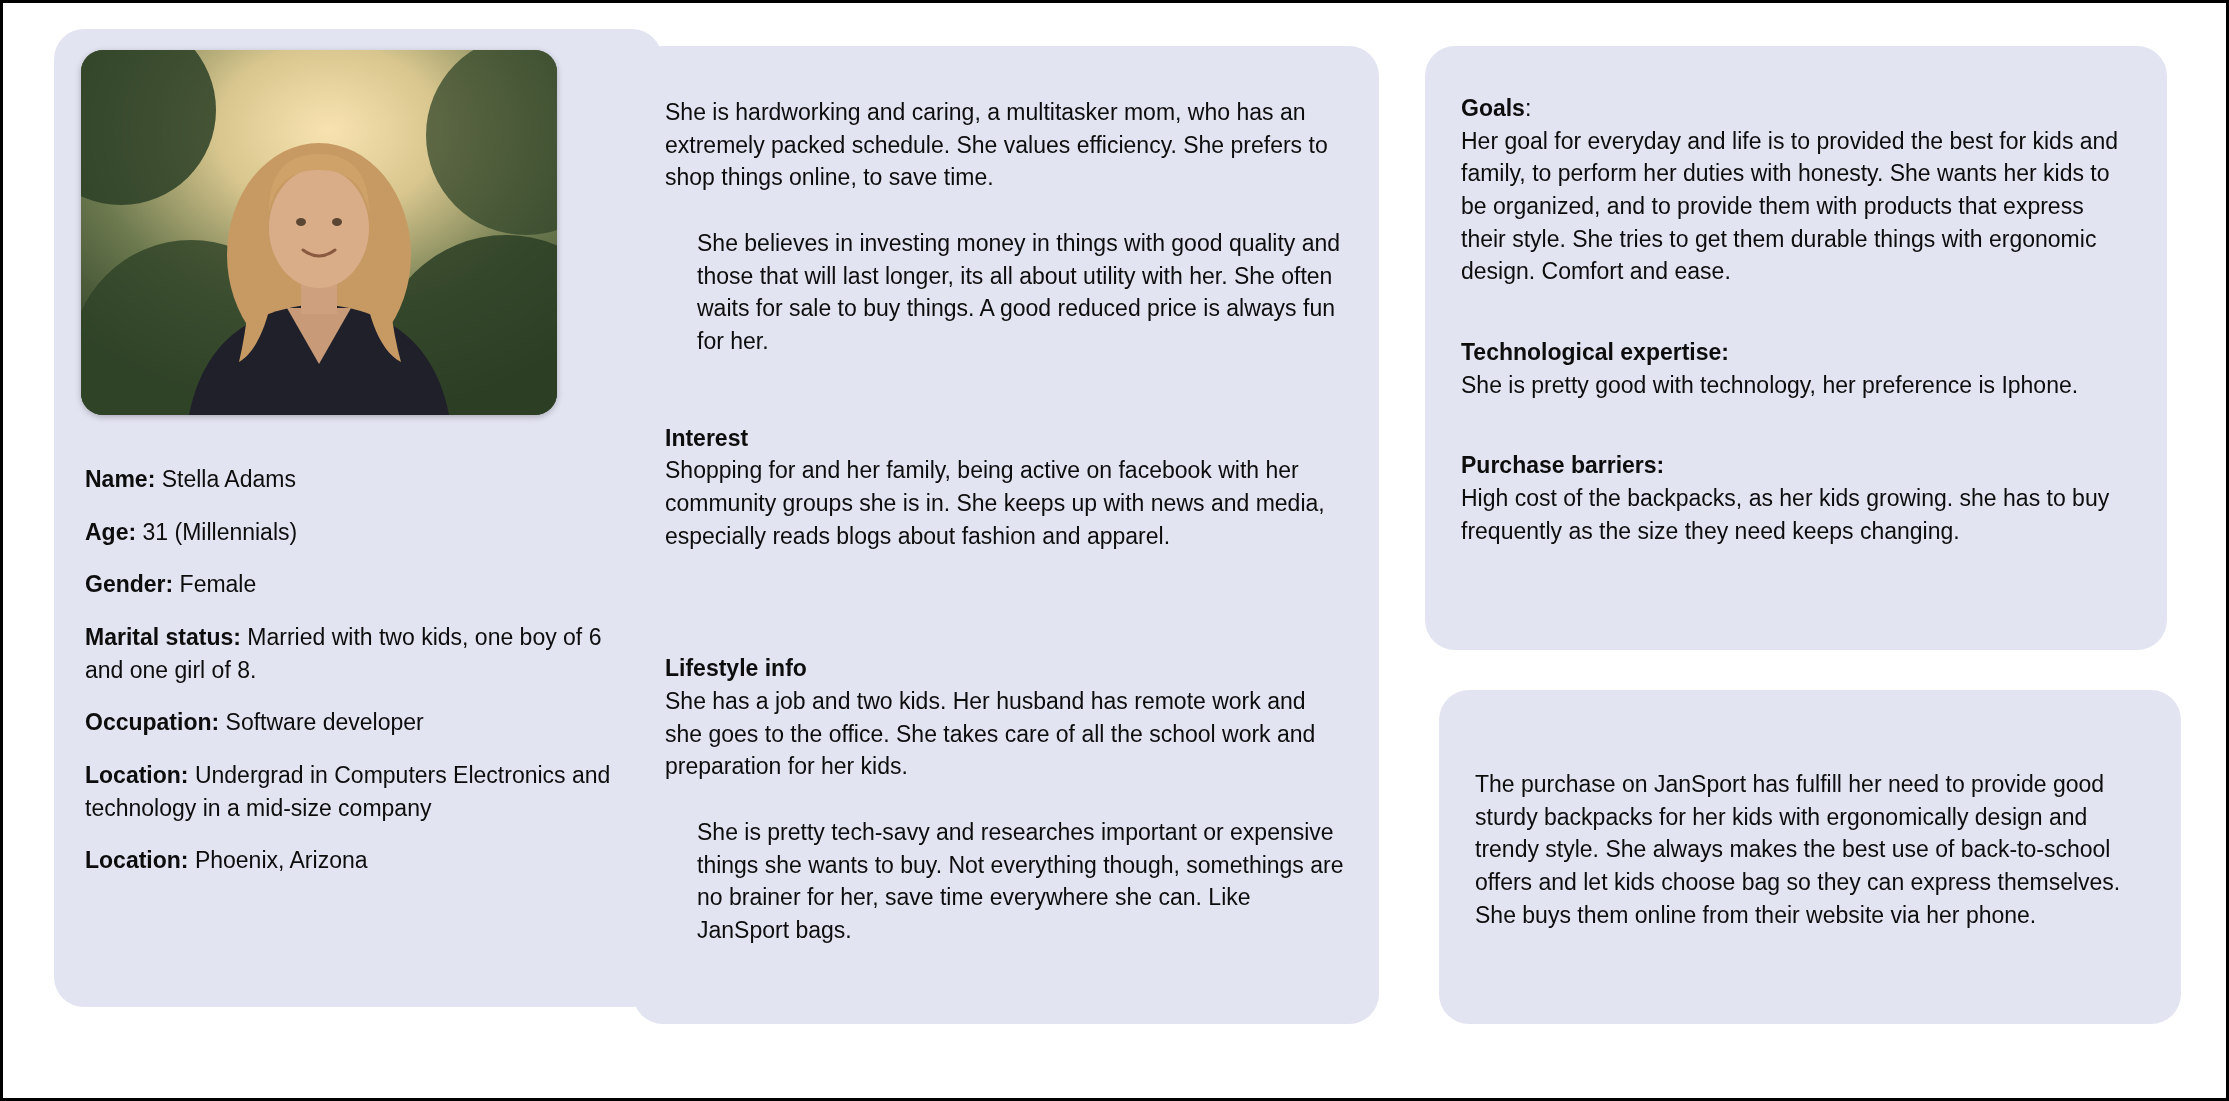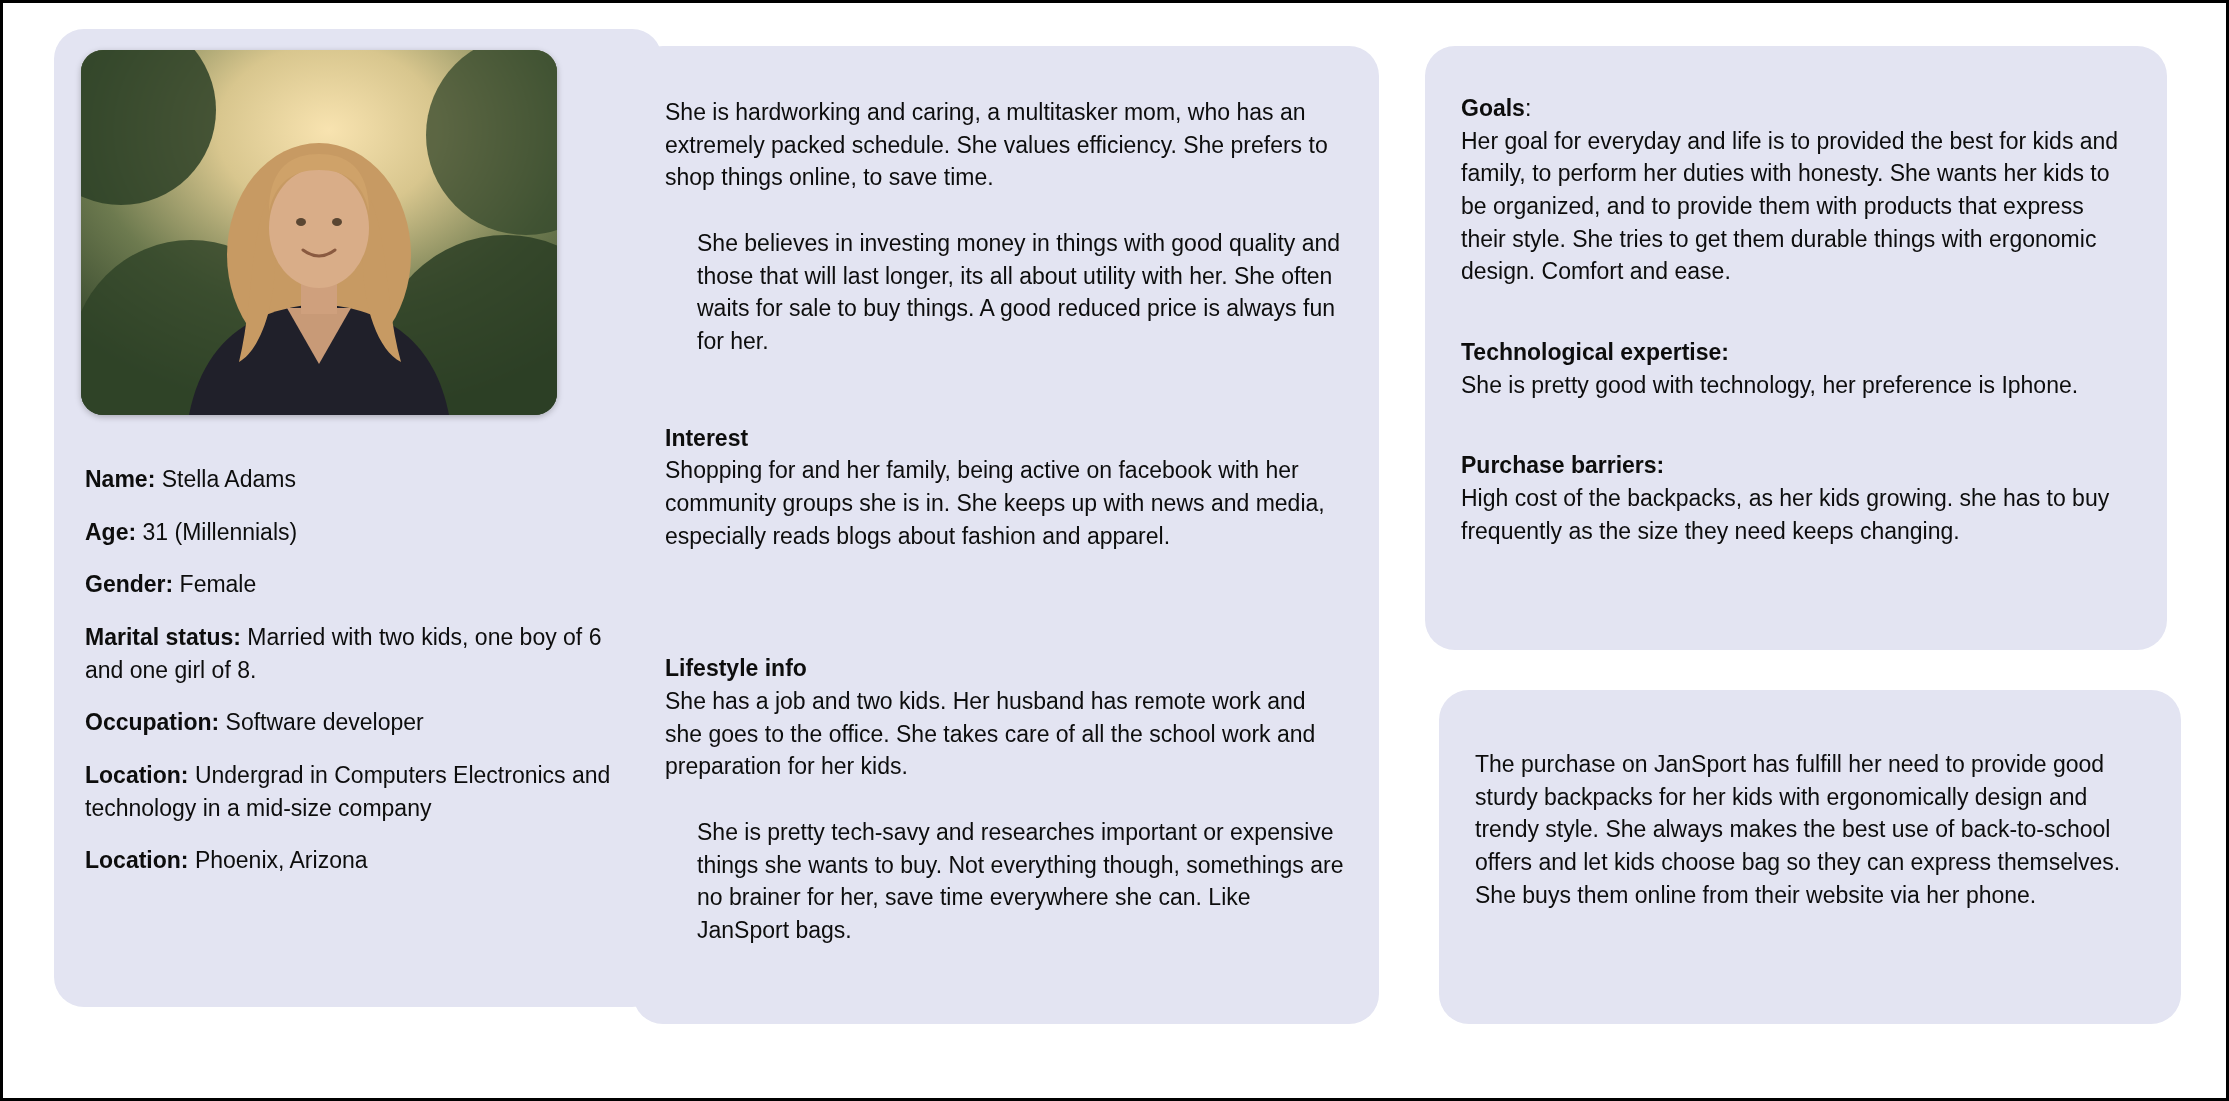--- a/index.html
+++ b/index.html
@@ -30,21 +30,21 @@
     box-shadow: 0 2px 6px rgba(0,0,0,0.25);
     background: #3a4d30;
   }
   .photo svg { display: block; width: 100%; height: 100%; }
   .fields { margin-top: 48px; padding: 0 2px 0 4px; }
   .field { margin-bottom: 20px; }
   .field b { font-weight: bold; }
   
   .details-card  { left: 630px;  top: 43px;  width: 746px; height: 978px; padding: 50px 34px 0 32px; }
   .insights-card { left: 1422px; top: 43px;  width: 742px; height: 604px; padding: 46px 36px 0 36px; }
-  .summary-card  { left: 1436px; top: 687px; width: 742px; height: 334px; padding: 58px 38px 0 36px; }
+  .summary-card  { left: 1436px; top: 687px; width: 742px; height: 334px; padding: 78px 38px 0 36px; }
   h3 { font-size: 23px; font-weight: bold; line-height: 1.42; }
   h3 .suffix { font-weight: normal; }
   .section p + p { margin-top: 33px; margin-left: 32px; }
   .details-card  .section + .section { margin-top: 64px; }
   .details-card  .section.gap-lg     { margin-top: 100px; }
   .insights-card .section + .section { margin-top: 48px; }
 </style>
 </head>
 <body>
 

